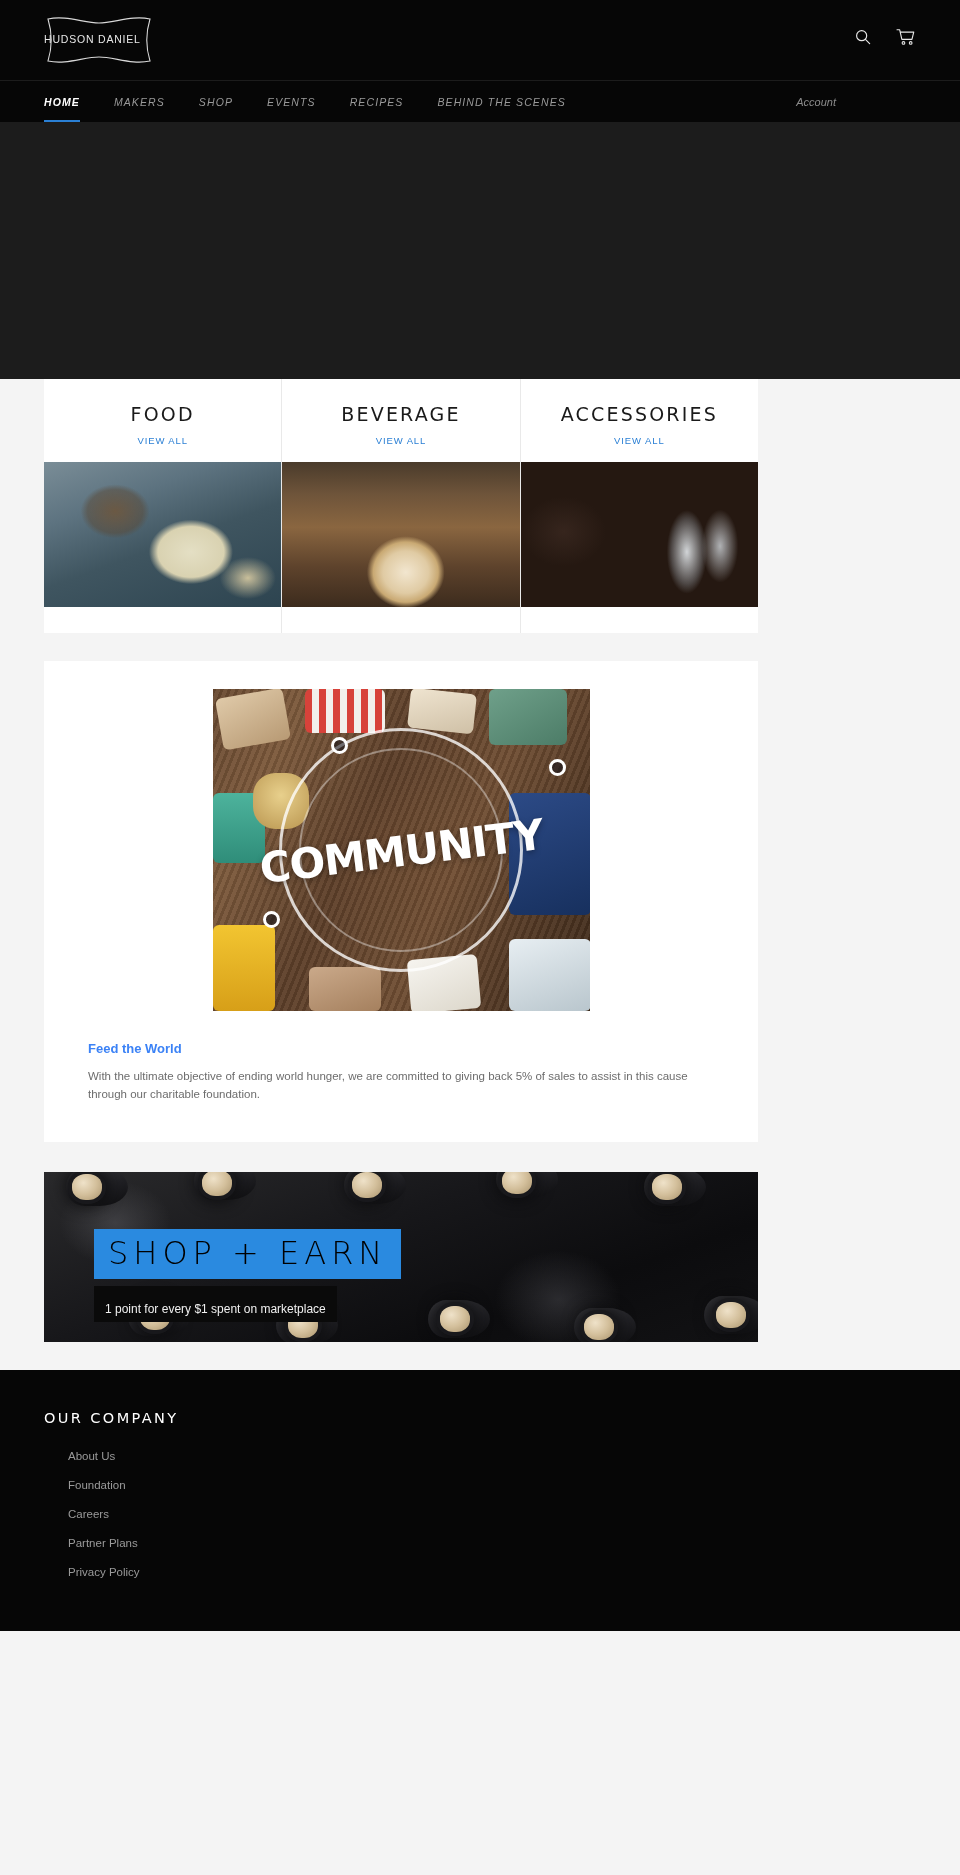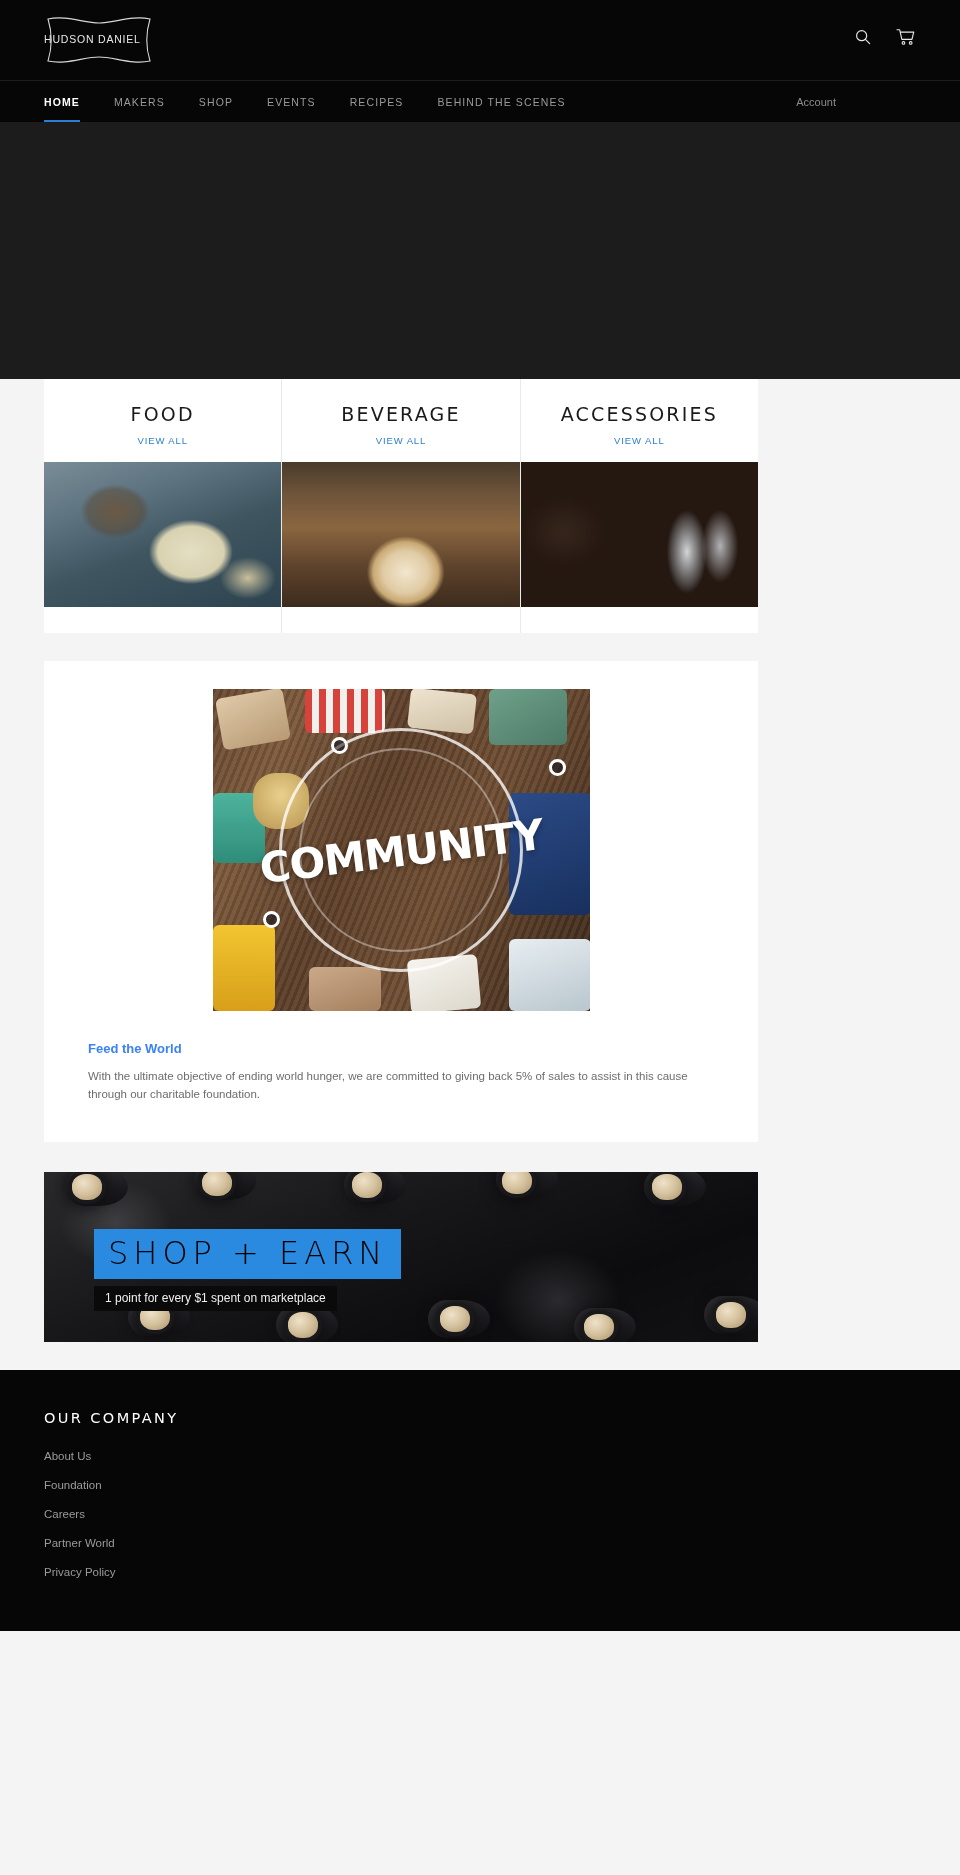--- a/index.html
+++ b/index.html
@@ -61,20 +61,21 @@
     border-top: 1px solid #1c1c1c;
     position: relative;
   }
   .nav-inner {
     width: 880px;
     height: 42px;
     position: relative;
     padding: 0 44px;
     display: flex;
     align-items: center;
+    font-style: italic;
   }
   .nav-list { display: flex; align-items: center; list-style: none; height: 42px; }
   .nav-item {
     position: relative;
     height: 42px;
     display: flex;
     align-items: center;
     margin-right: 34px;
   }
   .nav-link {
@@ -317,39 +318,39 @@
     font-weight: 300;
     z-index: 3;
   }
   .promo-sub {
     position: absolute;
     left: 50px;
     top: 114px;
     background: #0a0a0a;
     color: #f0f0f0;
     font-size: 12px;
-    padding: 5px 11px 6px 11px;
+    padding: 16px 11px 6px 11px;
     z-index: 3;
   }
 
   
   .site-footer {
     background: #060606;
     padding: 40px 44px 40px 44px;
     min-height: 250px;
   }
   .footer-col-title {
     color: #ffffff;
     font-size: 14.5px;
     letter-spacing: 2.4px;
     font-weight: normal;
     font-family: "DejaVu Sans", sans-serif;
     margin-bottom: 20px;
   }
-  .footer-links { list-style: none; }
+  .footer-links { list-style: none; margin-left: 24px; }
   .footer-links li { margin-bottom: 11px; }
   .footer-link {
     color: #9a9a9a;
     font-size: 11.5px;
     text-decoration: none;
     cursor: pointer;
   }
 </style>
 </head>
 <body>
@@ -501,20 +502,20 @@
       <li>
         <a class="footer-link" href="#">About Us</a>
       </li>
       <li>
         <a class="footer-link" href="#">Foundation</a>
       </li>
       <li>
         <a class="footer-link" href="#">Careers</a>
       </li>
       <li>
-        <a class="footer-link" href="#">Partner World</a>
+        <a class="footer-link" href="#">Partner Plans</a>
       </li>
       <li>
         <a class="footer-link" href="#">Privacy Policy</a>
       </li>
     </ul>
   </div>
 </footer>
 
 </body></html>

